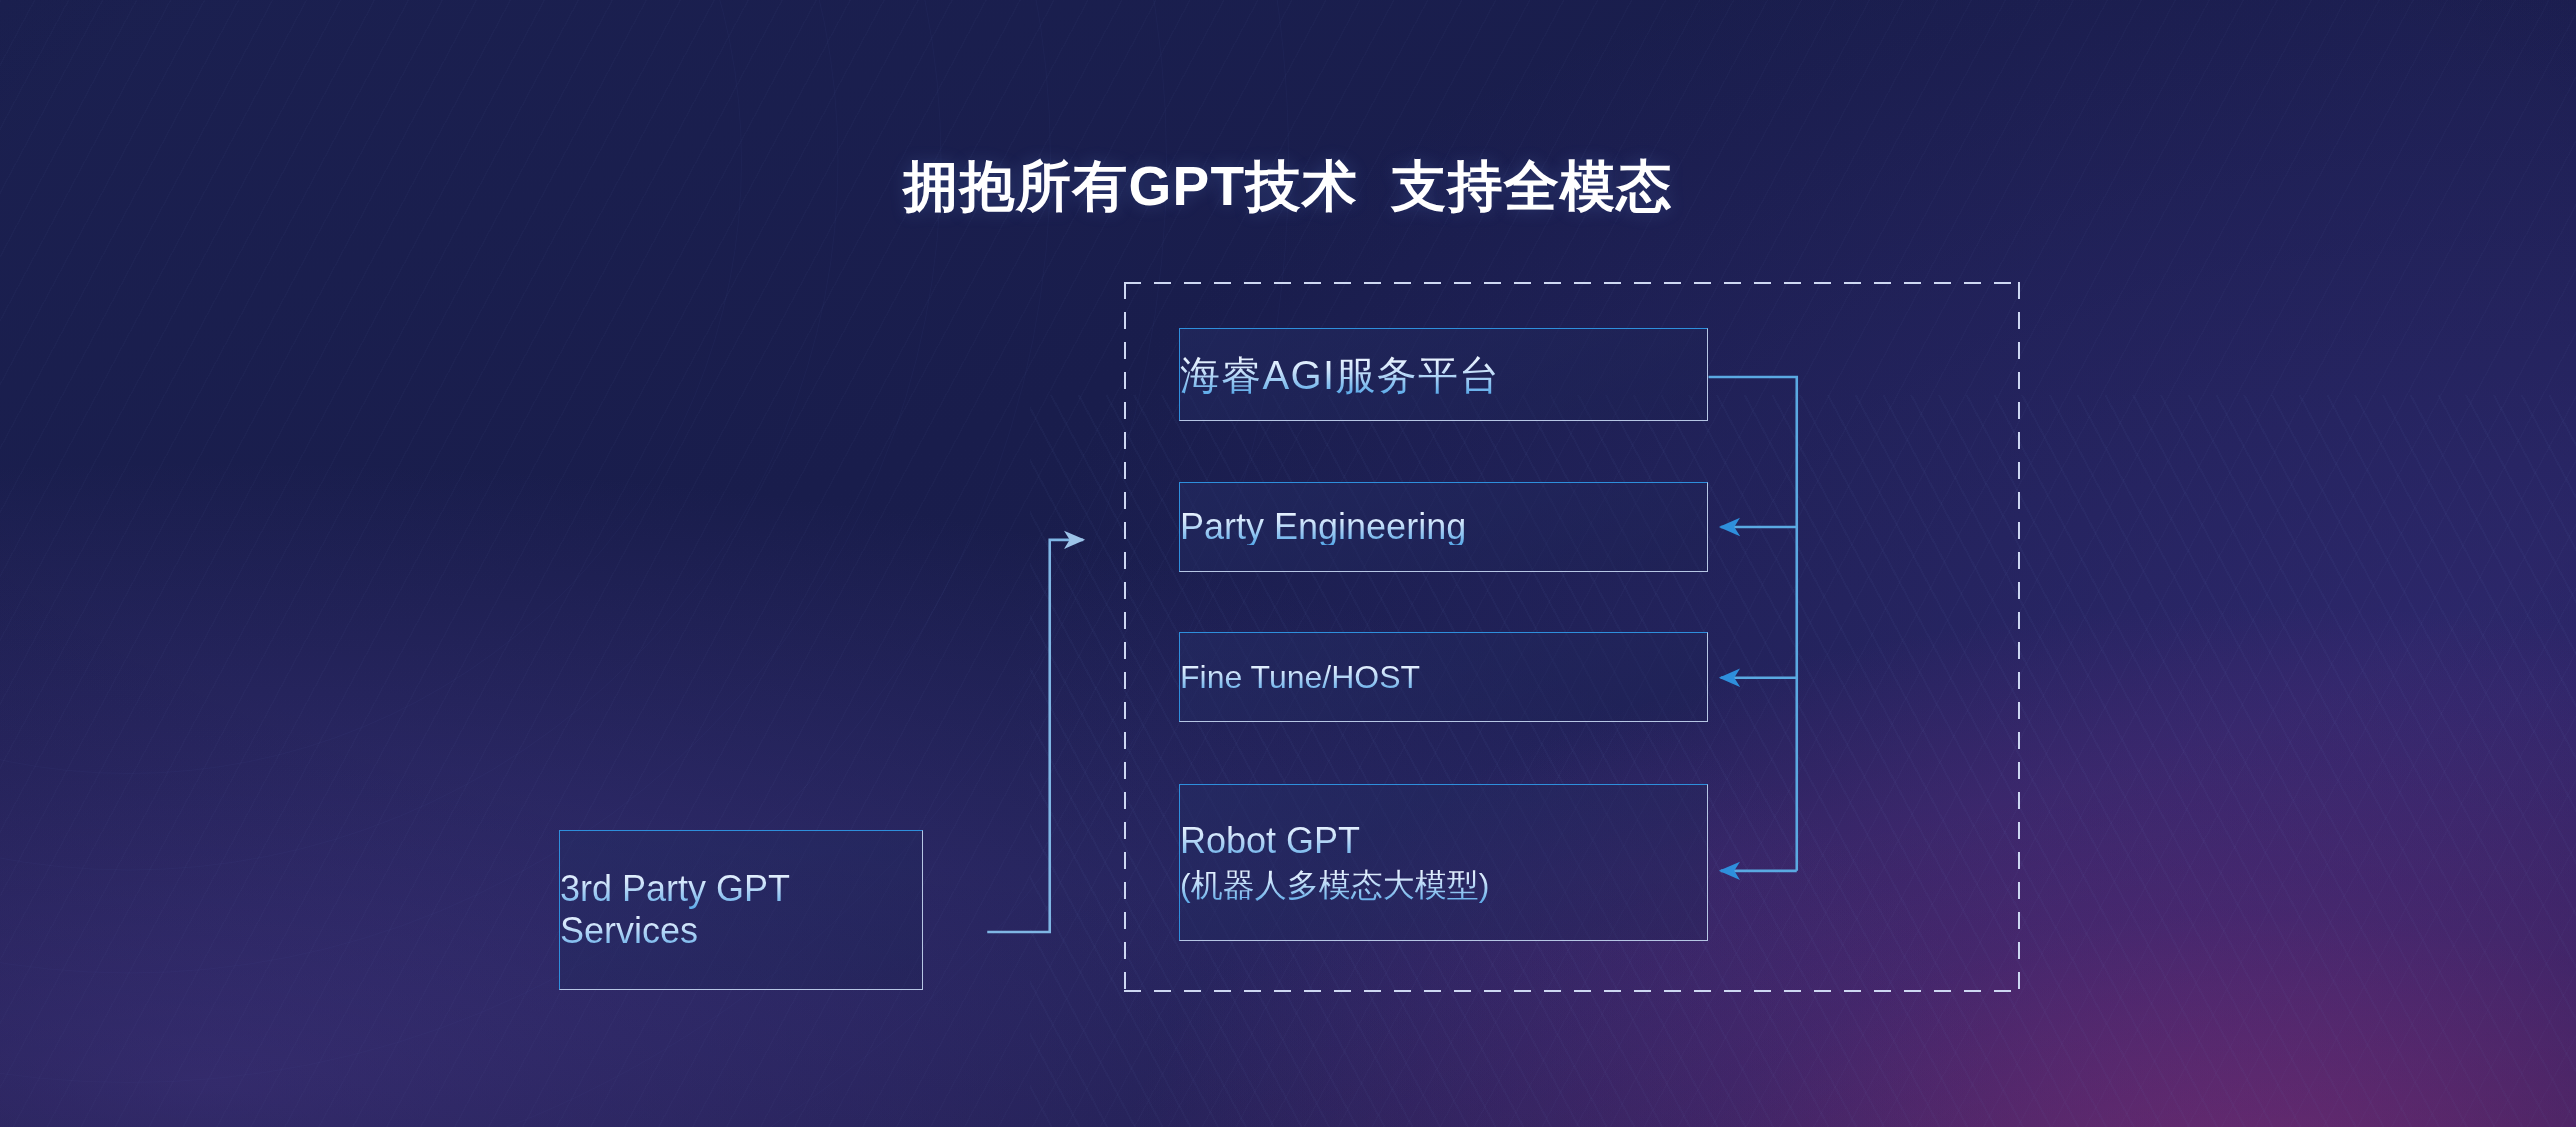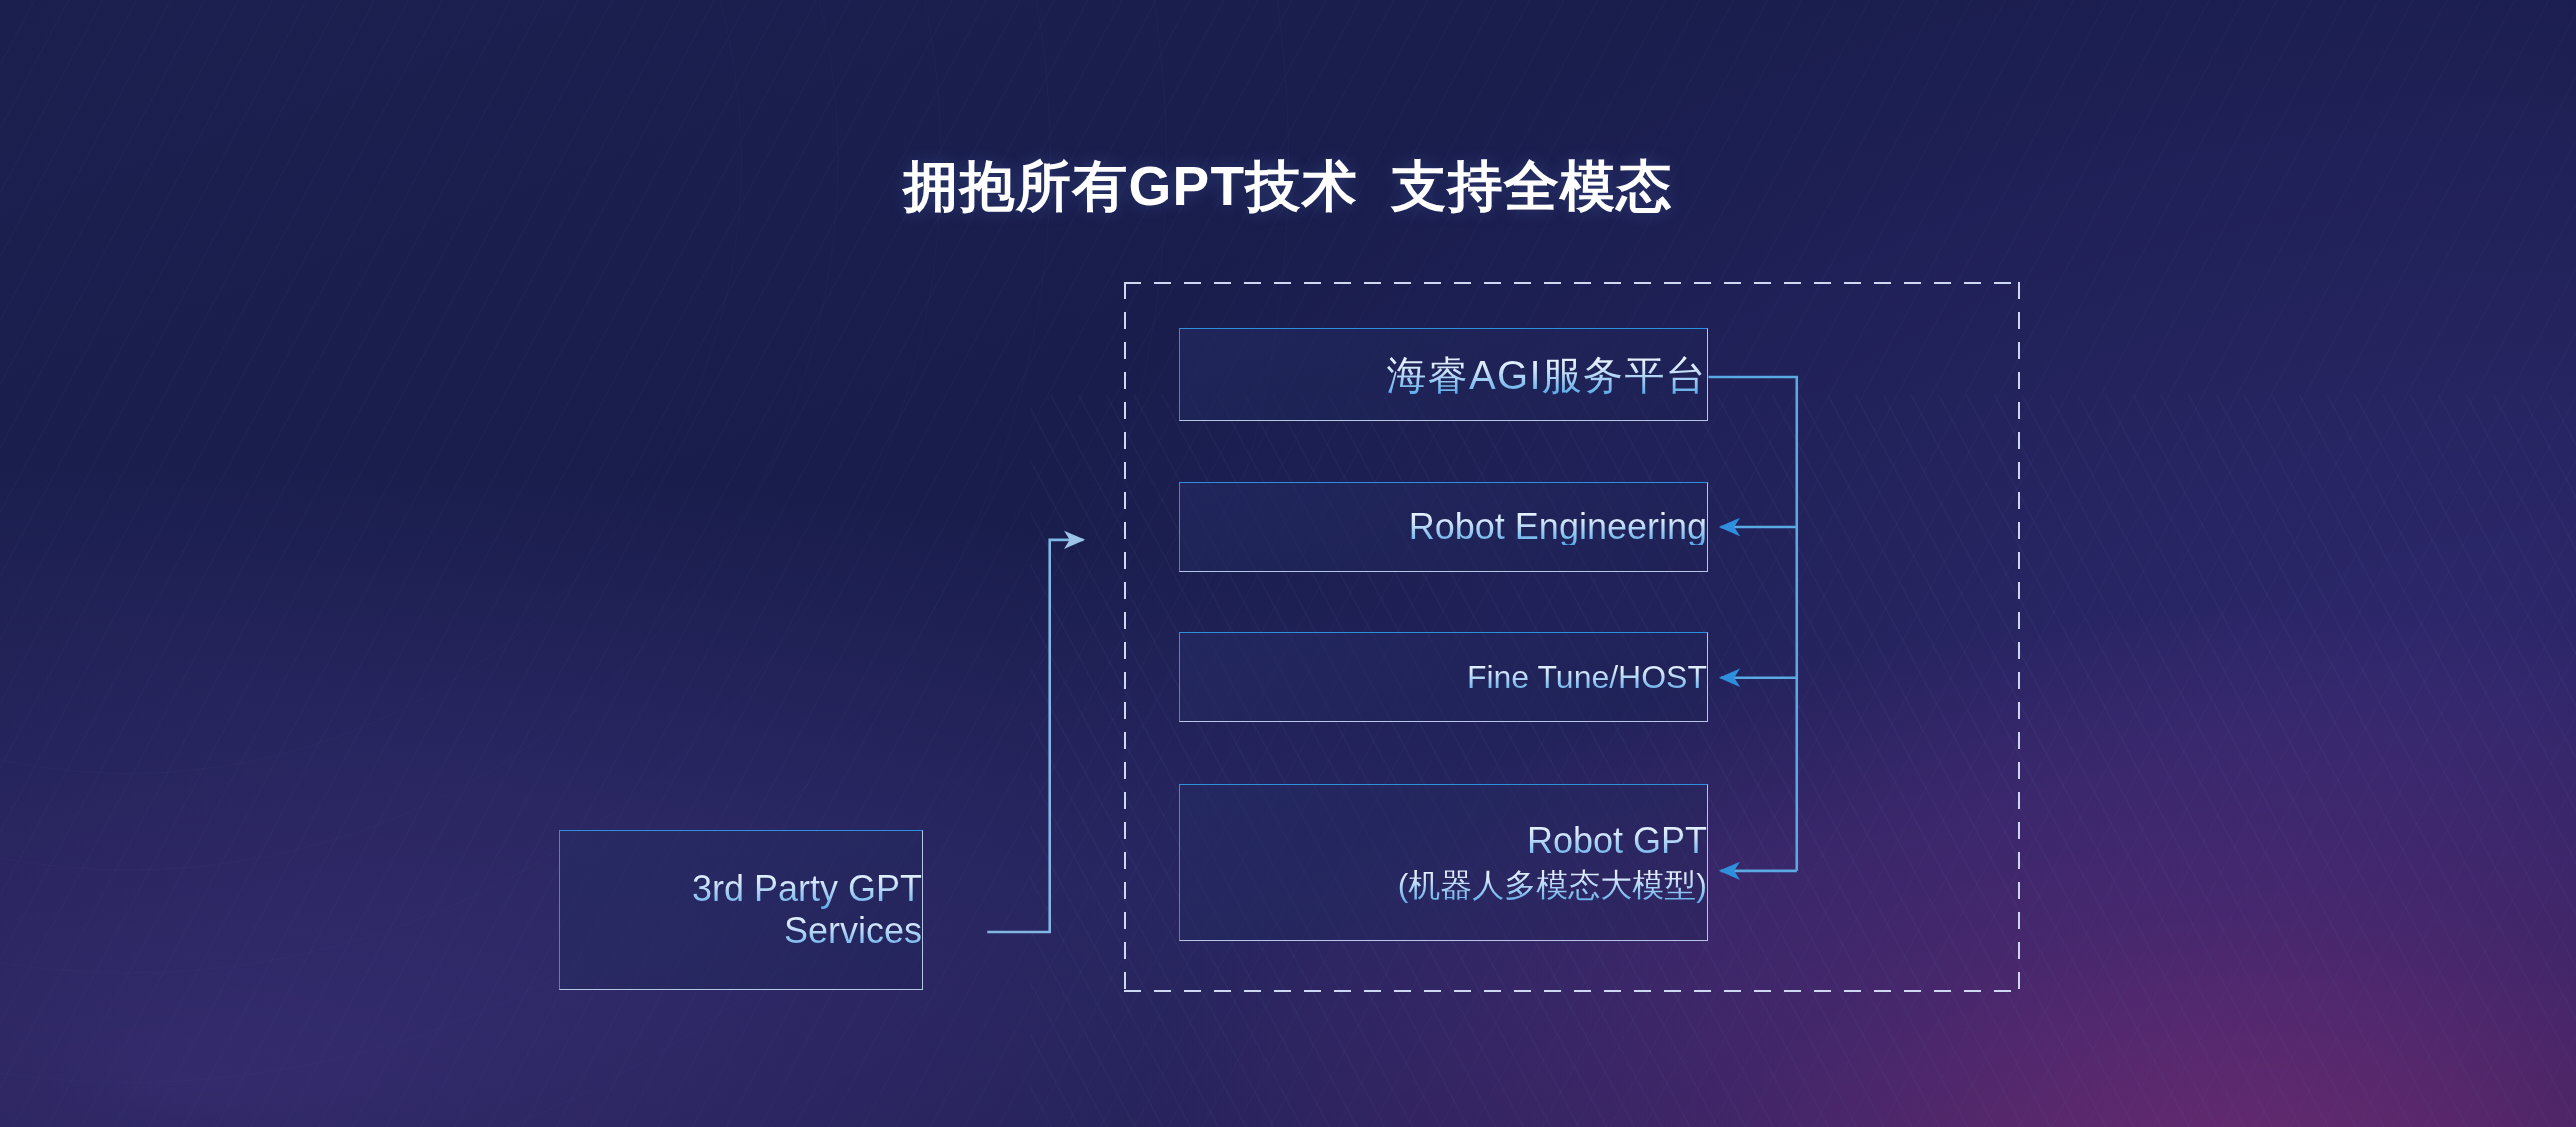--- a/index.html
+++ b/index.html
@@ -76,21 +76,21 @@
     background-size:1.9px 30px;background-repeat:repeat-y;
   }
   #dashed-group .top{top:0;}
   #dashed-group .bottom{bottom:0;}
   #dashed-group .left{left:0;}
   #dashed-group .right{right:0;}
 
   
   .node{
     position:absolute;box-sizing:border-box;
-    display:flex;flex-direction:column;align-items:flex-end;justify-content:center;
+    display:flex;flex-direction:column;align-items:flex-start;justify-content:center;
     border:1.3px solid #2e8fdc;
     border-right-color:#b6c6e4;border-bottom-color:#b6c6e4;
     background:linear-gradient(155deg, rgba(36,44,100,0.55) 0%, rgba(26,32,78,0.30) 100%);
     text-align:center;
   }
   .node .l1,.node .l2{
     display:block;white-space:nowrap;
     background:linear-gradient(180deg,#eef6ff 0%,#d3e6fb 34%,#8cc2f0 72%,#57a8e8 100%);
     -webkit-background-clip:text;background-clip:text;
     color:transparent;-webkit-text-fill-color:transparent;
@@ -171,21 +171,21 @@
     <g stroke="#7fb6e4" stroke-width="4" fill="none">
       <path d="M 1533 1447 L 1630 1447 L 1630 838 L 1682 838" marker-end="url(#arrow-right)"></path>
     </g>
   </svg>
 
   <div class="node" id="node-agi">
     <span class="l1">海睿AGI服务平台</span>
   </div>
 
   <div class="node" id="node-prompt">
-    <span class="l1">Robot Engineering</span>
+    <span class="l1">Party Engineering</span>
   </div>
 
   <div class="node" id="node-finetune">
     <span class="l1">Fine Tune/HOST</span>
   </div>
 
   <div class="node" id="node-robot">
     <span class="l1">Robot GPT</span>
     <span class="l2">(机器人多模态大模型)</span>
   </div>

